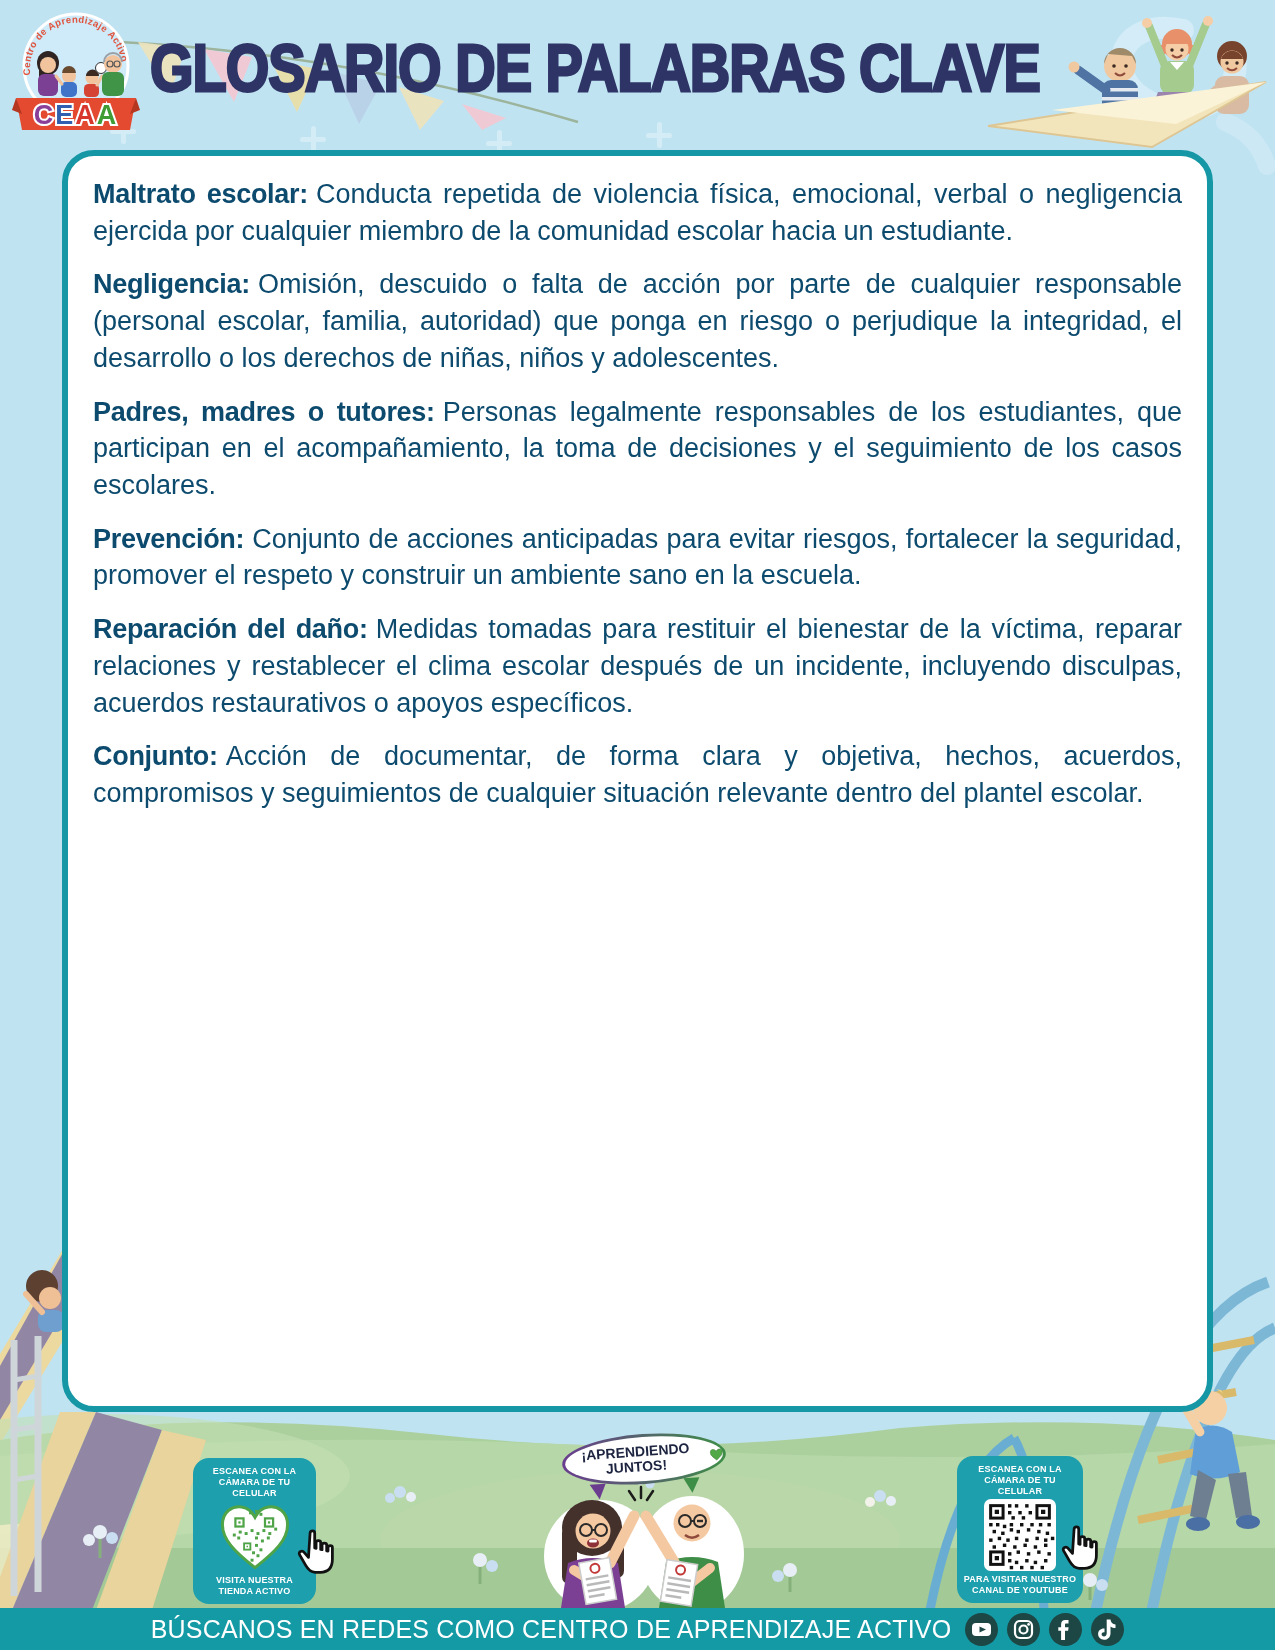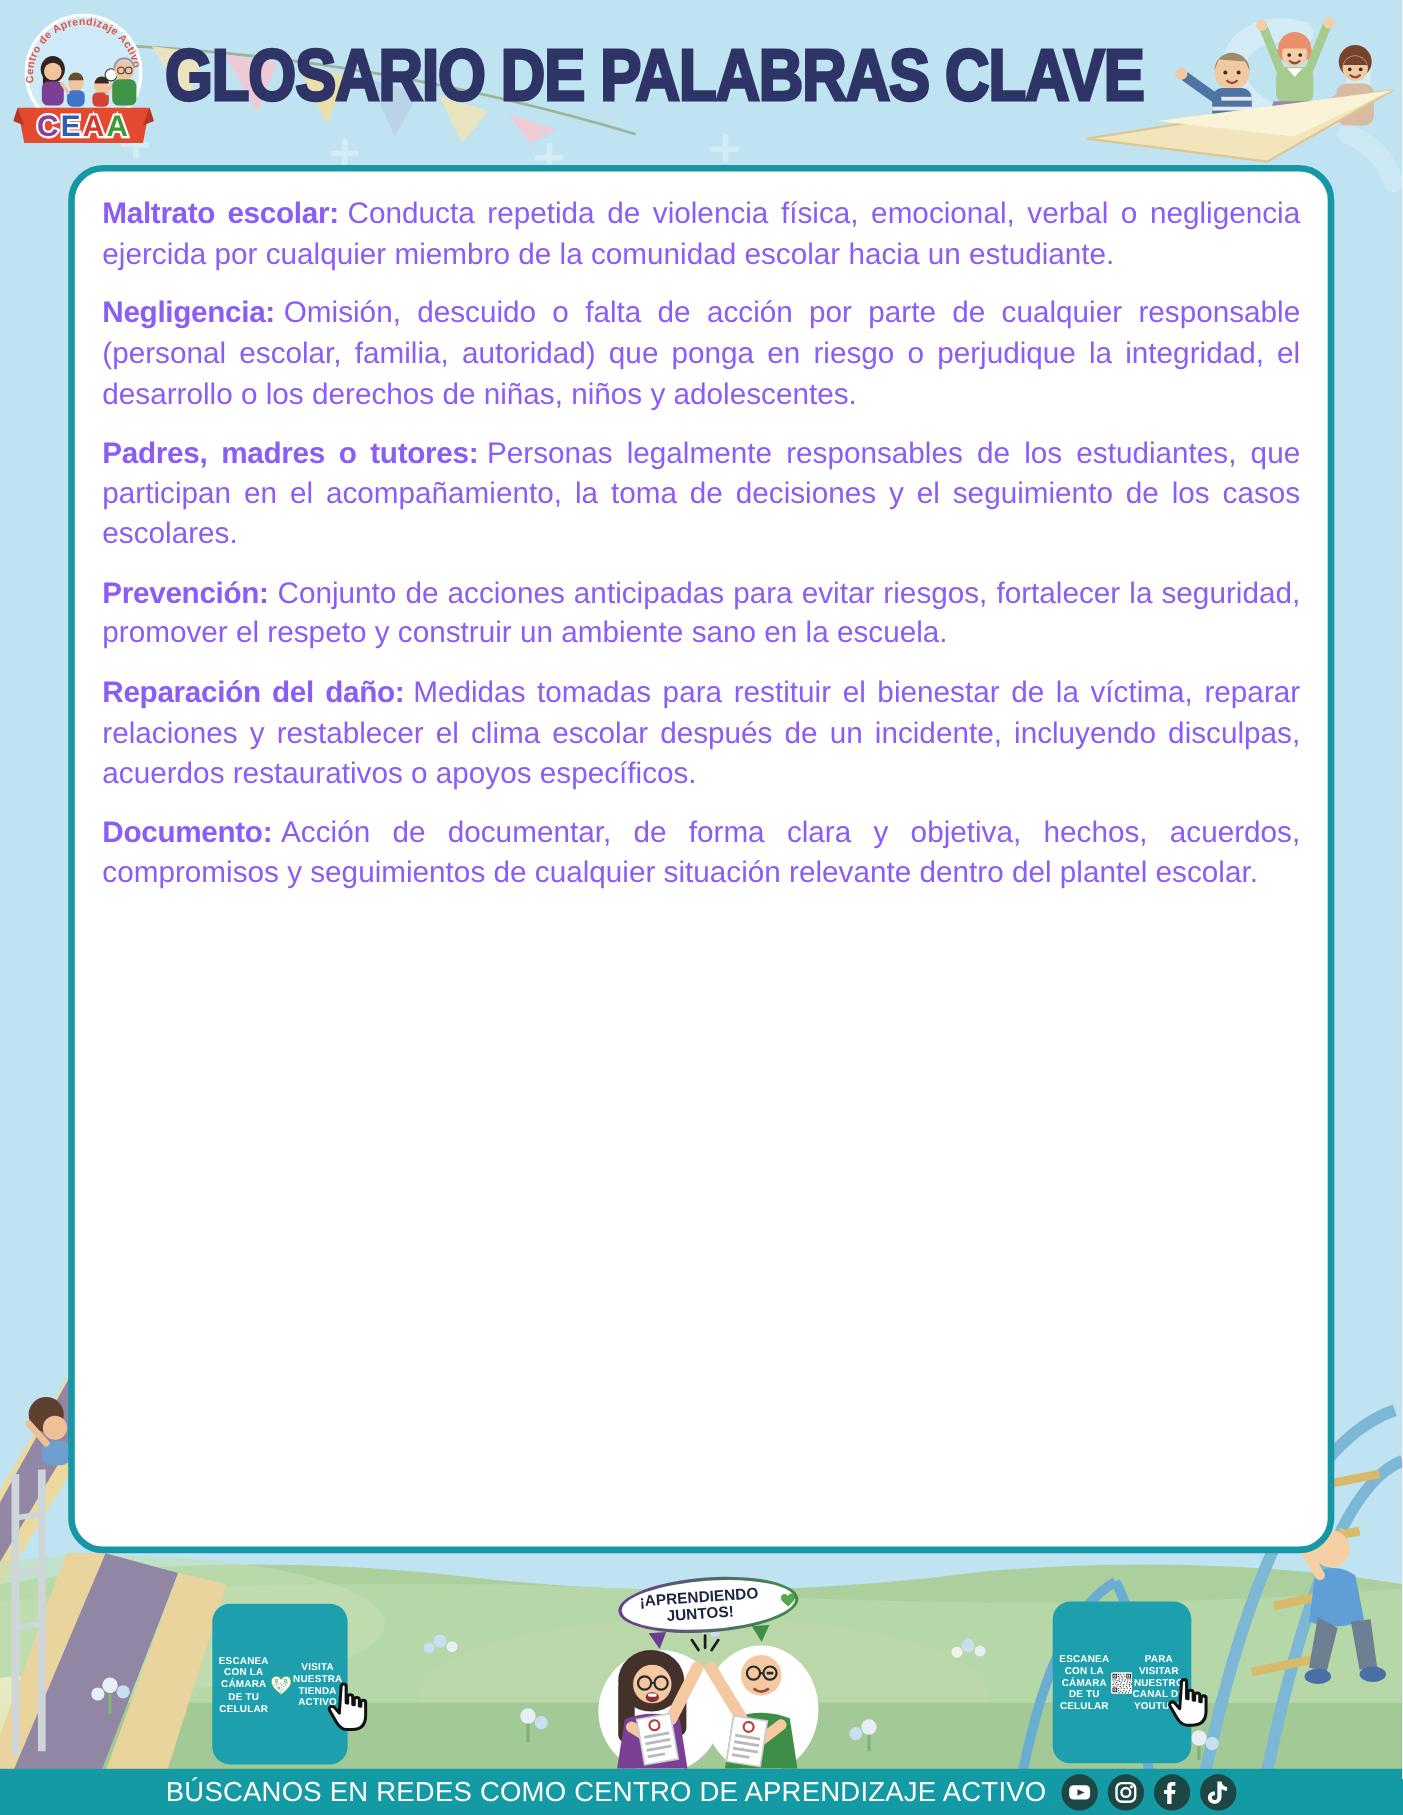--- a/index.html
+++ b/index.html
@@ -23,30 +23,30 @@
     transform:scaleY(1.18);transform-origin:top center;white-space:nowrap;
   }
   .plane-kids{position:absolute;left:980px;top:4px;z-index:1;}
   
   .card{
     position:absolute;left:62px;top:150px;width:1151px;height:1262px;z-index:2;
     background:#ffffff;border:6px solid #1697a5;border-radius:32px;
     box-sizing:border-box;padding:20px 25px 0 25px;
   }
   .entry{
-    margin:0 0 17px 0;font-size:27px;line-height:1.36;color:#8b5cf6;
+    margin:0 0 17px 0;font-size:27px;line-height:1.36;color:#0c4a6e;
     text-align:justify;
   }
   .entry .term{font-weight:bold;letter-spacing:-0.3px;margin-right:8px;}
   
   .meadow{position:absolute;left:0;top:1140px;z-index:1;}
   
   .qr-card{
     position:absolute;z-index:3;background:#1d9fae;border-radius:16px;
-    box-sizing:border-box;display:flex;flex-direction:row;align-items:center;
+    box-sizing:border-box;display:flex;flex-direction:column;align-items:center;
     padding:8px 5px 7px 5px;color:#ffffff;text-align:center;
   }
   .qr-left{left:193px;top:1458px;width:123px;height:146px;}
   .qr-right{left:957px;top:1456px;width:126px;height:147px;}
   .qr-label{font-size:9px;font-weight:bold;line-height:1.2;letter-spacing:.2px;}
   .qr-card svg{margin:3px 0;}
   .cursor{position:absolute;z-index:4;}
   .cursor-left{left:294px;top:1528px;}
   .cursor-right{left:1058px;top:1524px;}
   
@@ -194,21 +194,21 @@
     <polygon points="8,122 286,78 172,143" fill="#f3e5bb" stroke="#ddc693" stroke-width="2"></polygon>
     <polygon points="72,106 286,78 196,120" fill="#fbf3d8"></polygon>
   </svg>
 
   <main class="card">
     <p class="entry"><b class="term">Maltrato escolar:</b><span>Conducta repetida de violencia física, emocional, verbal o negligencia ejercida por cualquier miembro de la comunidad escolar hacia un estudiante.</span></p>
     <p class="entry"><b class="term">Negligencia:</b><span>Omisión, descuido o falta de acción por parte de cualquier responsable (personal escolar, familia, autoridad) que ponga en riesgo o perjudique la integridad, el desarrollo o los derechos de niñas, niños y adolescentes.</span></p>
     <p class="entry"><b class="term">Padres, madres o tutores:</b><span>Personas legalmente responsables de los estudiantes, que participan en el acompañamiento, la toma de decisiones y el seguimiento de los casos escolares.</span></p>
     <p class="entry"><b class="term">Prevención:</b><span>Conjunto de acciones anticipadas para evitar riesgos, fortalecer la seguridad, promover el respeto y construir un ambiente sano en la escuela.</span></p>
     <p class="entry"><b class="term">Reparación del daño:</b><span>Medidas tomadas para restituir el bienestar de la víctima, reparar relaciones y restablecer el clima escolar después de un incidente, incluyendo disculpas, acuerdos restaurativos o apoyos específicos.</span></p>
-    <p class="entry"><b class="term">Documento:</b><span>Acción de documentar, de forma clara y objetiva, hechos, acuerdos, compromisos y seguimientos de cualquier situación relevante dentro del plantel escolar.</span></p>
+    <p class="entry"><b class="term">Conjunto:</b><span>Acción de documentar, de forma clara y objetiva, hechos, acuerdos, compromisos y seguimientos de cualquier situación relevante dentro del plantel escolar.</span></p>
   </main>
 
   <svg class="meadow" width="1275" height="470" viewBox="0 0 1275 470">
 
     <path d="M78,84 L0,214 L0,304 L100,140 Z" fill="#ecd9a0"></path>
     <path d="M70,100 L0,226 L0,280 L88,132 Z" fill="#9187a5"></path>
     <circle cx="42" cy="146" r="16" fill="#5d4030"></circle>
     <circle cx="50" cy="158" r="11" fill="#efc096"></circle>
     <rect x="38" y="170" width="26" height="22" rx="8" fill="#6f9fce"></rect>
     <line x1="42" y1="172" x2="26" y2="154" stroke="#efc096" stroke-width="6" stroke-linecap="round"></line>

